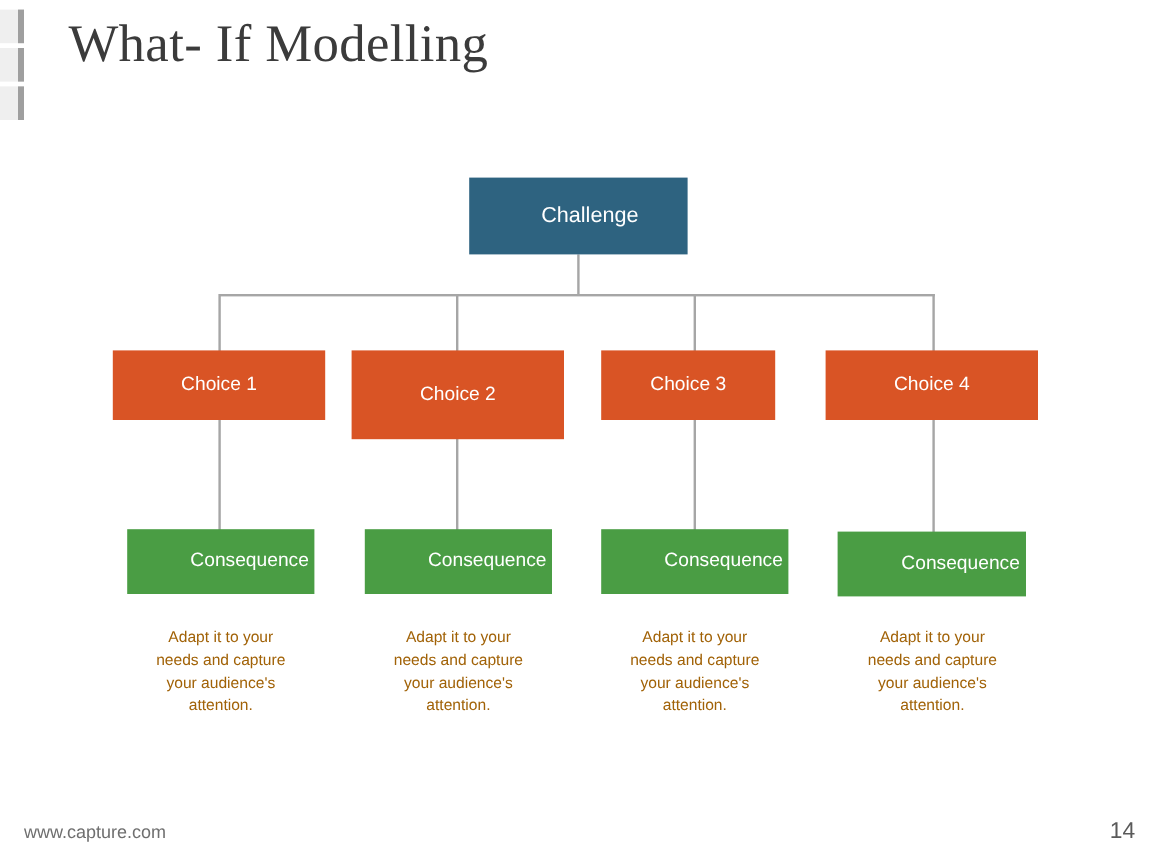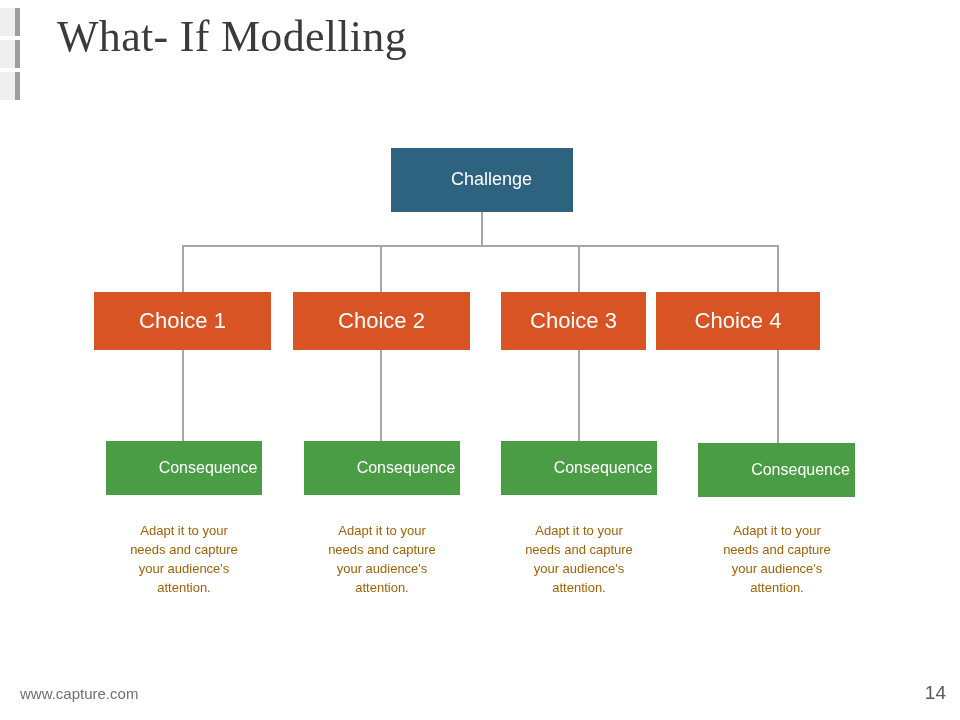--- a/index.html
+++ b/index.html
@@ -94,21 +94,21 @@
     box-sizing: border-box;
     text-align: center;
     line-height: 1.1;
   }
   .node-challenge {
     background: #2e6380;
     font-size: 18px;
   }
   .node-choice {
     background: #d95425;
-    font-size: 22px;
+    font-size: 16px;
   }
   .node-consequence {
     background: #4a9d44;
     font-size: 16px;
     padding-left: 48px;
   }
 
   
   .caption {
     position: absolute;
@@ -169,27 +169,27 @@
     <div class="line line-v" style="left:578px; top:350px; height:92px;"></div>
     <div class="line line-v" style="left:777px; top:350px; height:94px;"></div>
 
     <div class="node node-challenge" style="left:391px; top:148px; width:182px; height:64px;padding-left:19px;">
       <span>Challenge</span>
     </div>
 
     <div class="node node-choice" style="left:94px; top:292px; width:177px; height:58px;">
       <span>Choice 1</span>
     </div>
-    <div class="node node-choice" style="left:293px; top:292px; width:177px; height:58px;">
+    <div class="node node-choice" style="left:293px; top:292px; width:177px; height:74px;">
       <span>Choice 2</span>
     </div>
     <div class="node node-choice" style="left:501px; top:292px; width:145px; height:58px;">
       <span>Choice 3</span>
     </div>
-    <div class="node node-choice" style="left:656px; top:292px; width:164px; height:58px;">
+    <div class="node node-choice" style="left:688px; top:292px; width:177px; height:58px;">
       <span>Choice 4</span>
     </div>
 
     <div class="node node-consequence" style="left:106px; top:441px; width:156px; height:54px;">
       <span>Consequence</span>
     </div>
     <div class="node node-consequence" style="left:304px; top:441px; width:156px; height:54px;">
       <span>Consequence</span>
     </div>
     <div class="node node-consequence" style="left:501px; top:441px; width:156px; height:54px;">

